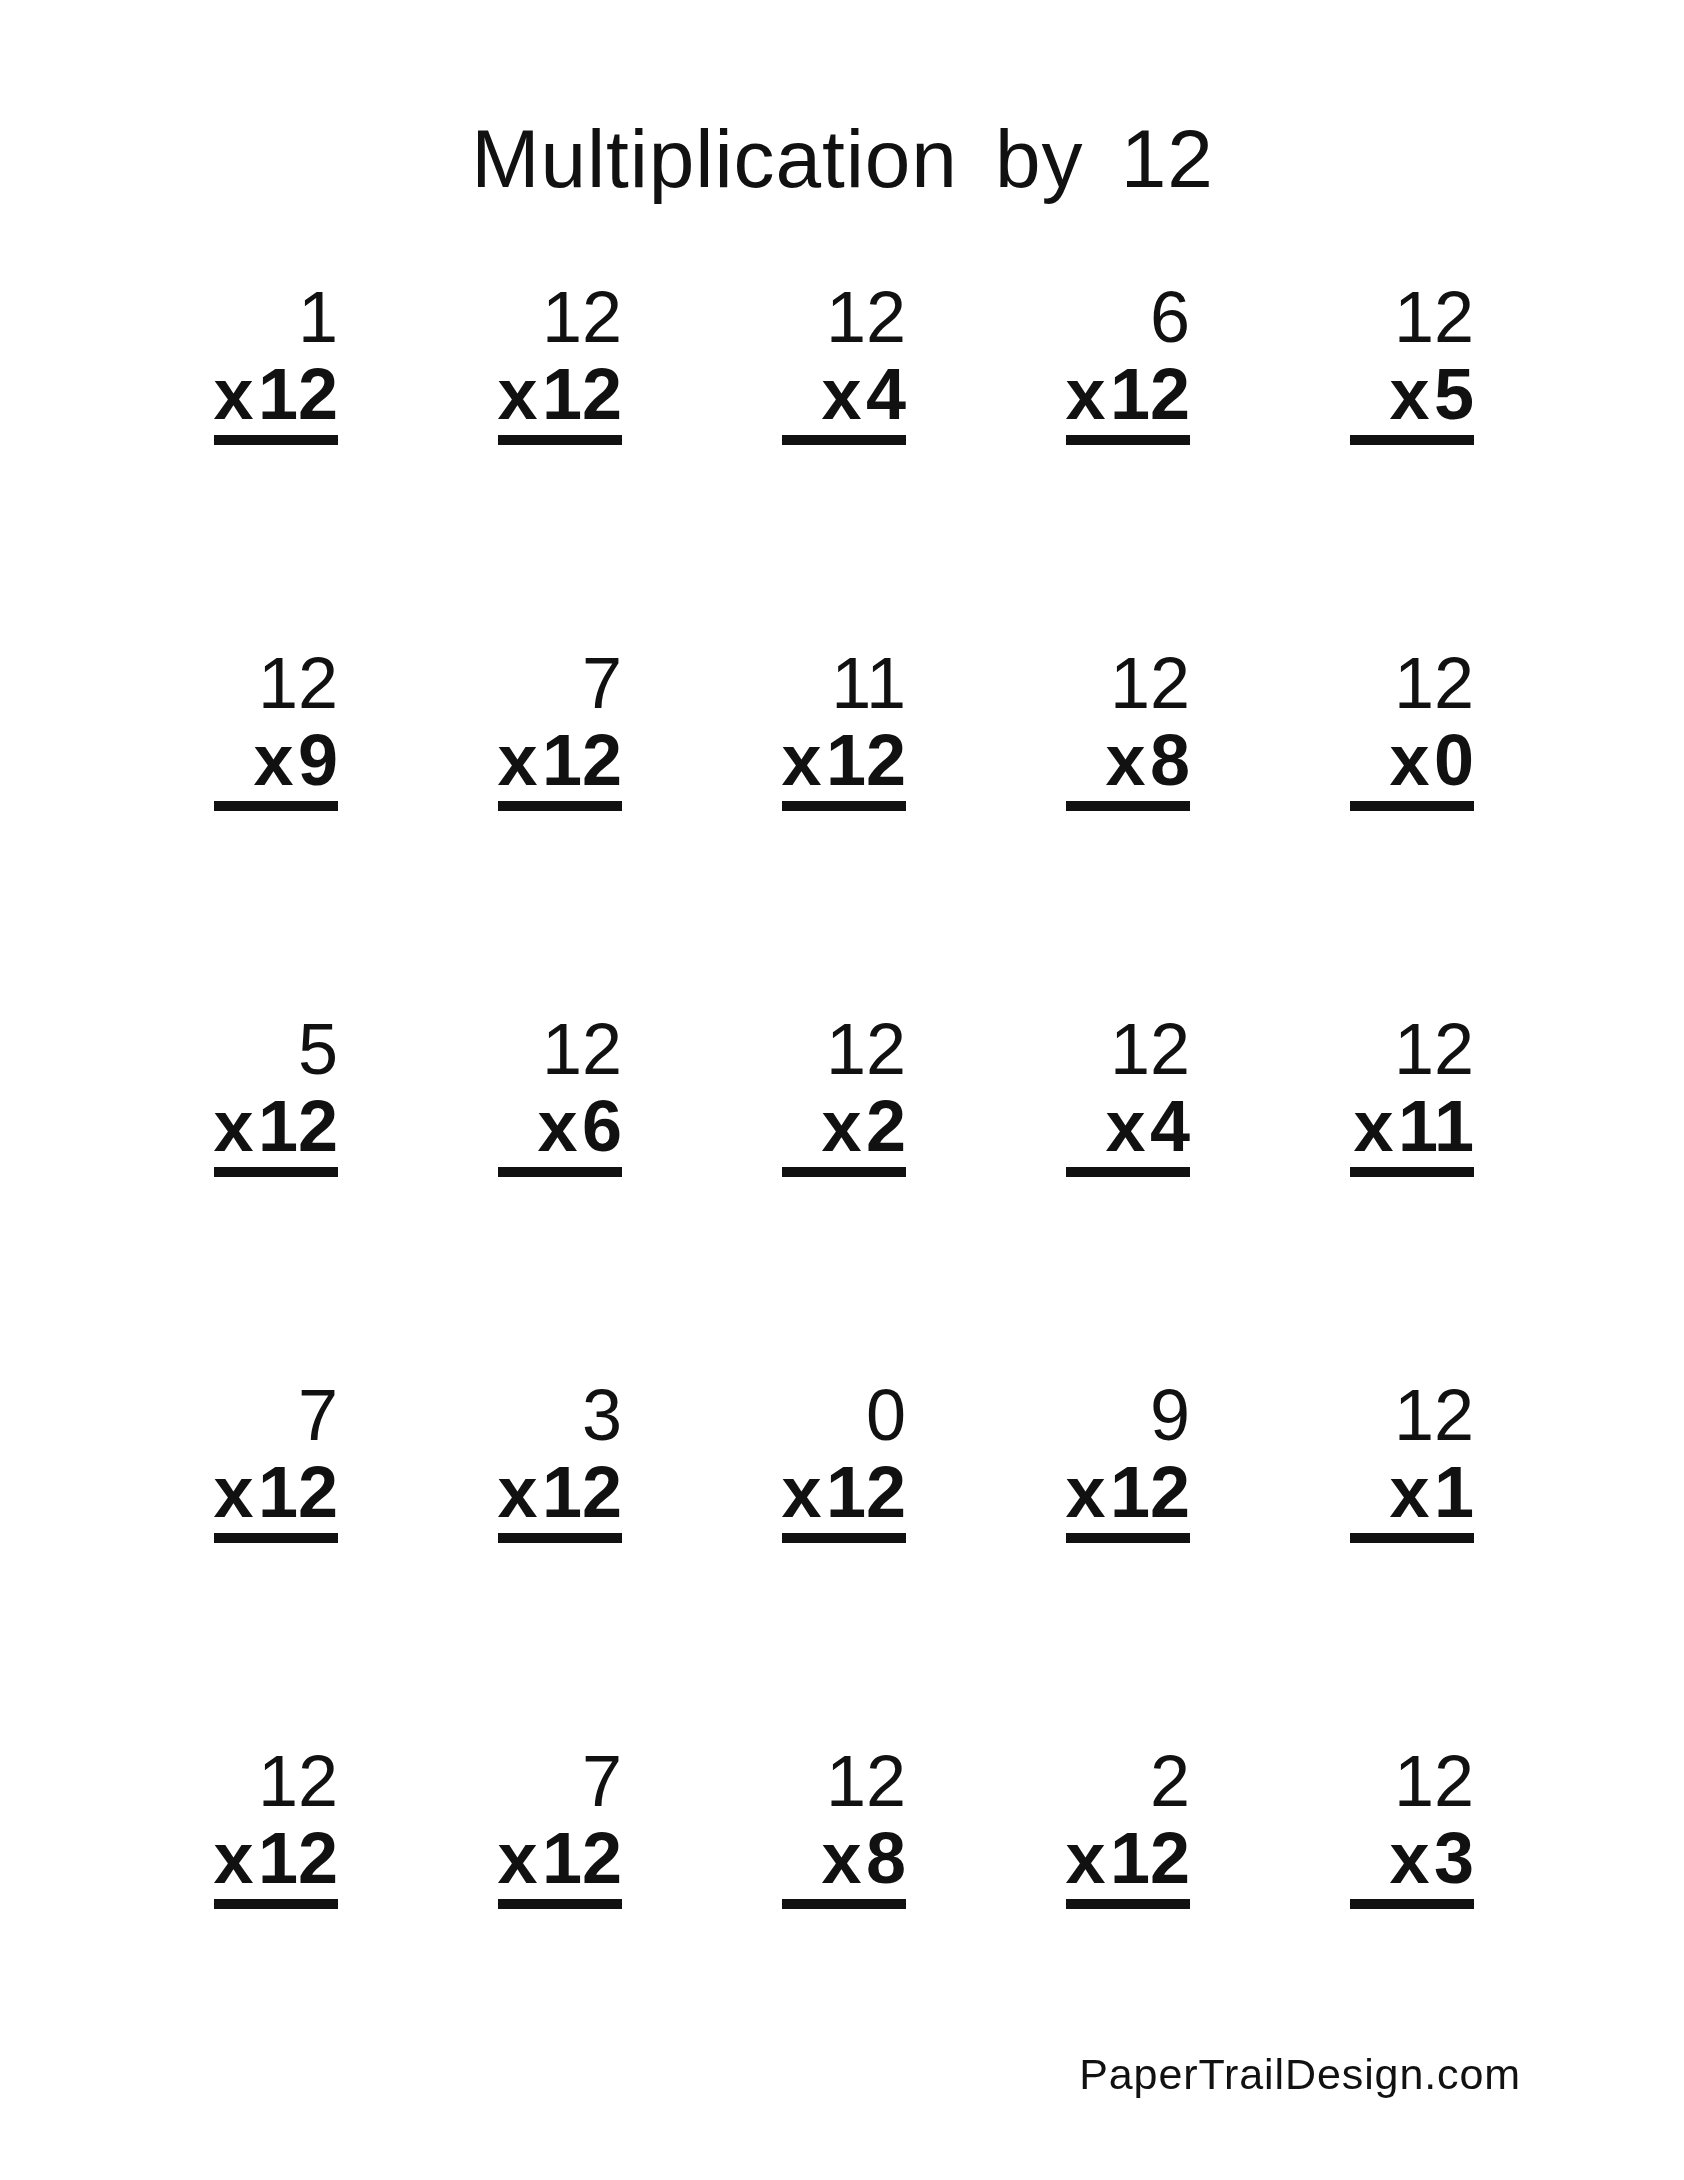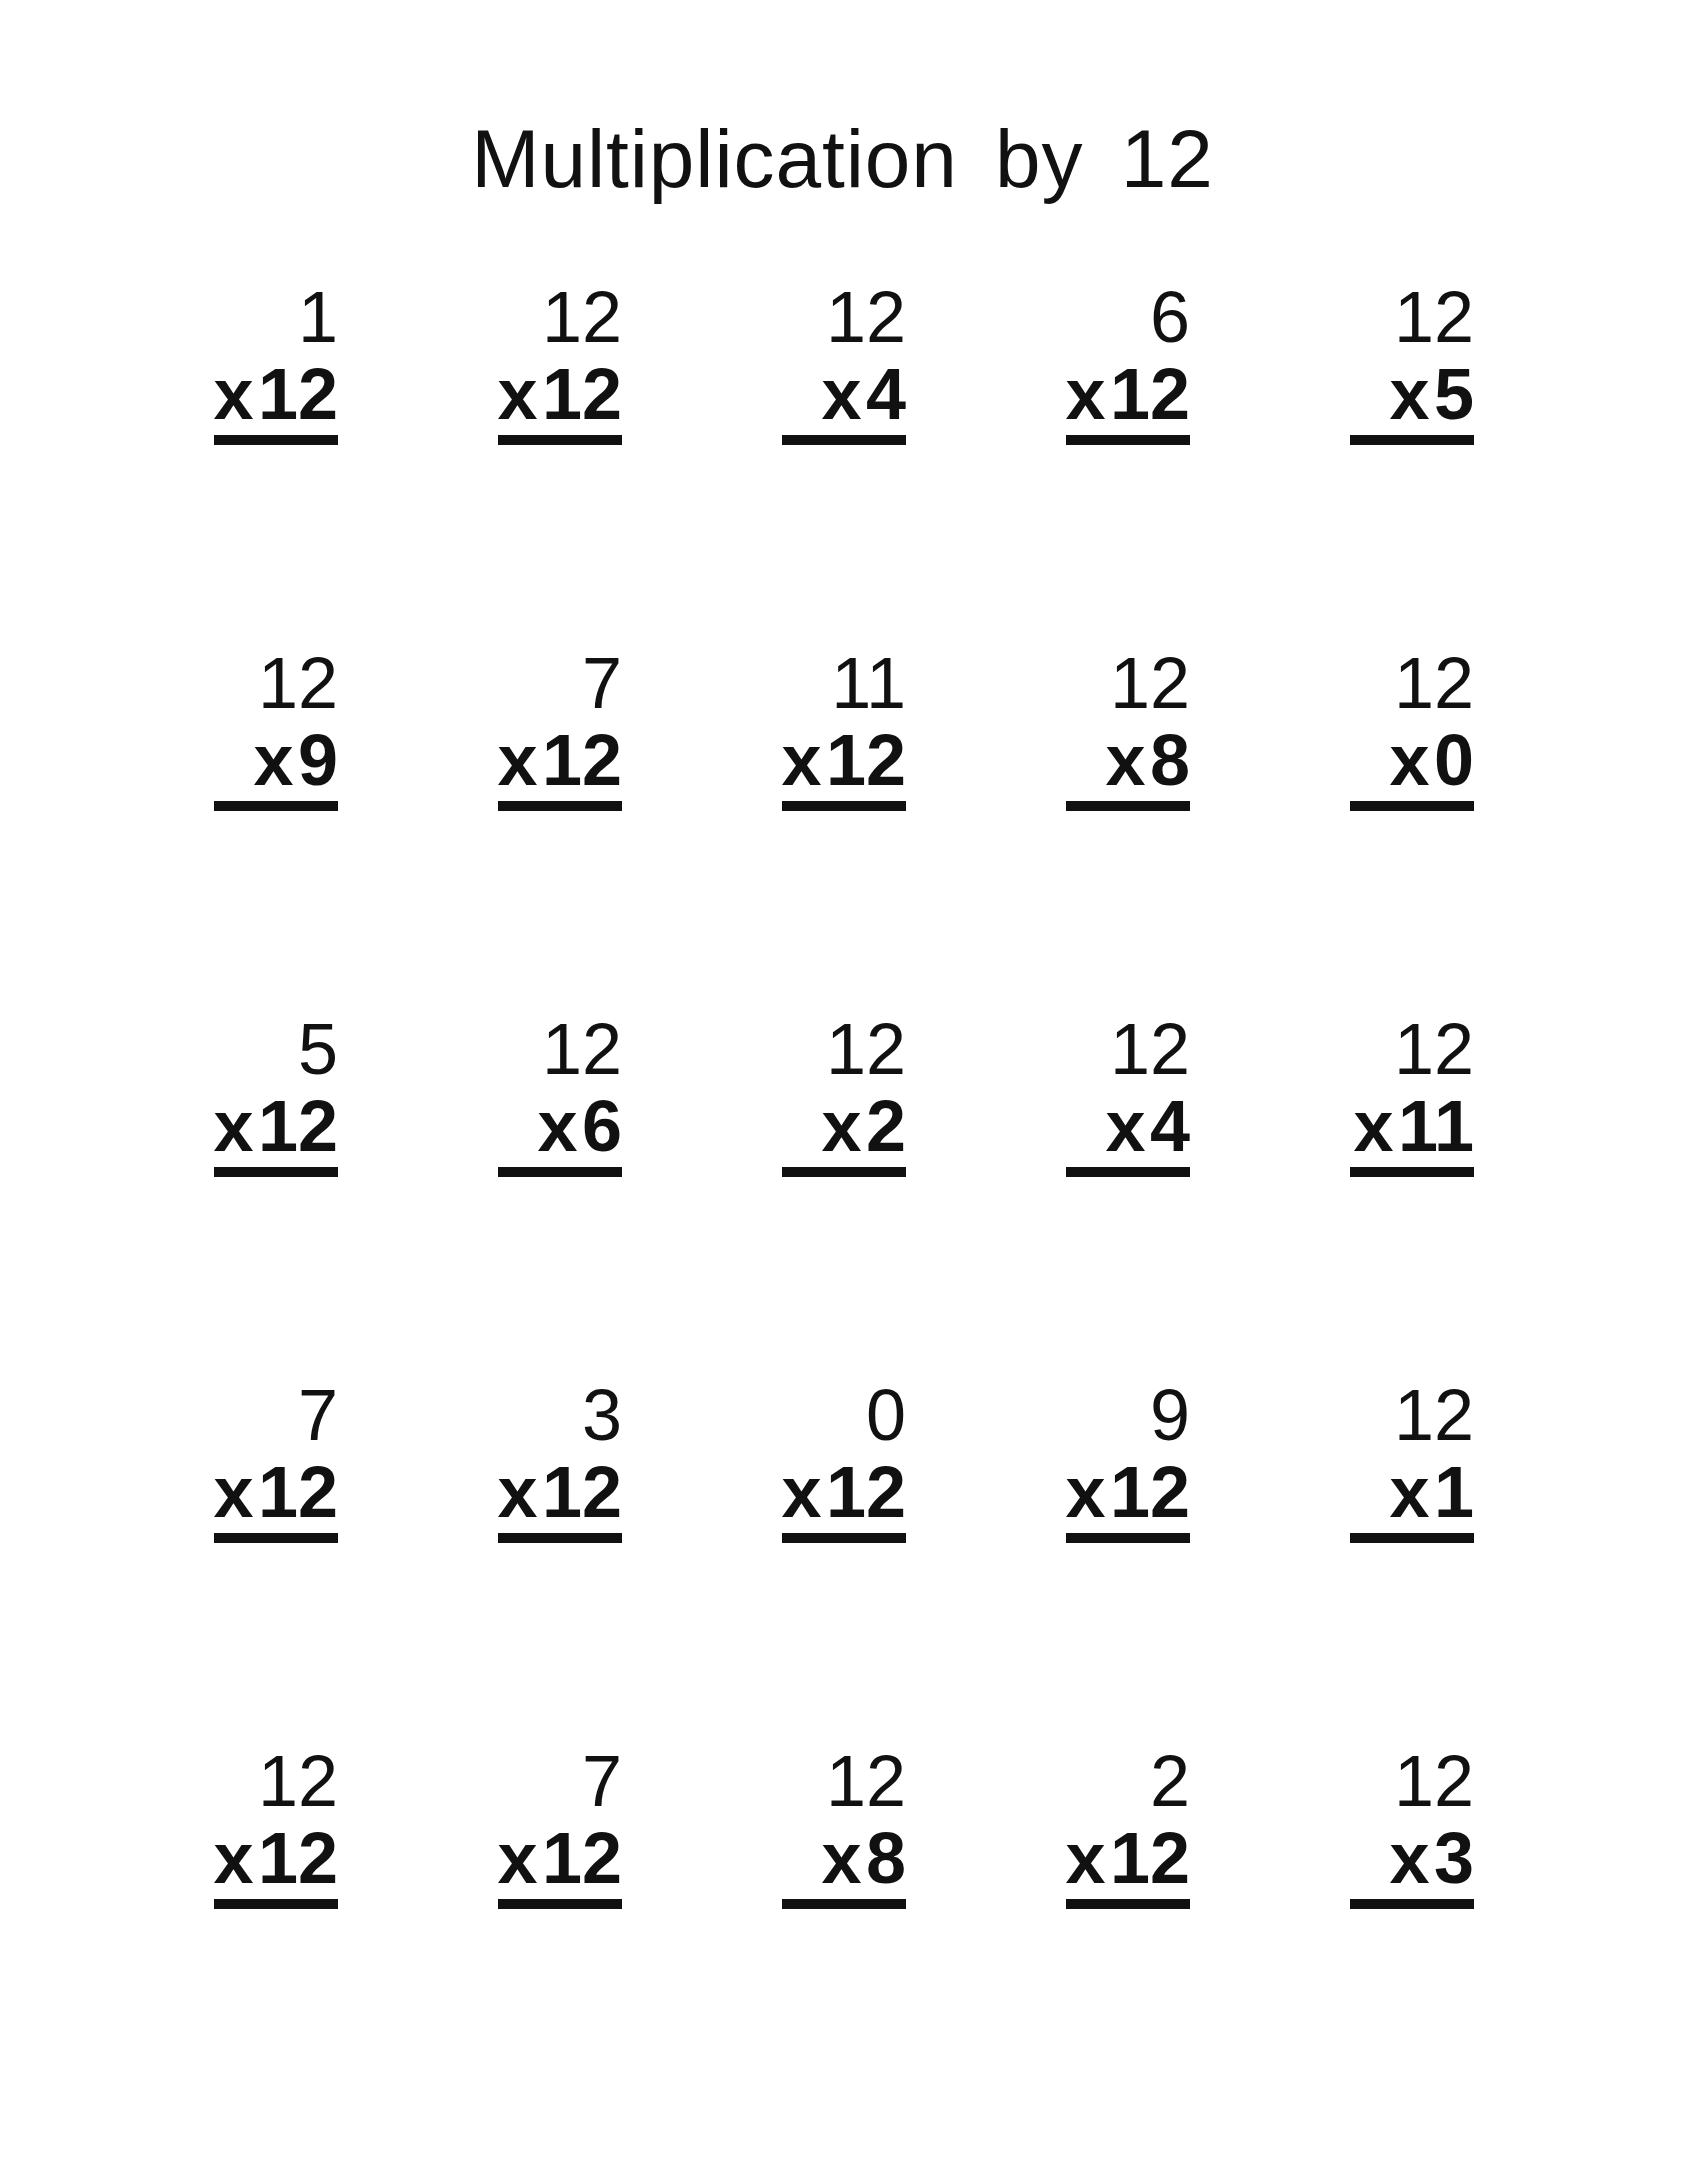--- a/index.html
+++ b/index.html
@@ -229,15 +229,16 @@
     </div>
 
     <div class="problem">
       <div class="top-num">12</div>
       <div class="bottom-row"><span class="xsign">x</span><span>3</span></div>
       <div class="bar"></div>
     </div>
 
   </div>
 
+  <div class="footer">PaperTrailDesign.com</div>
 
 </div>
 
 
 </body></html>

